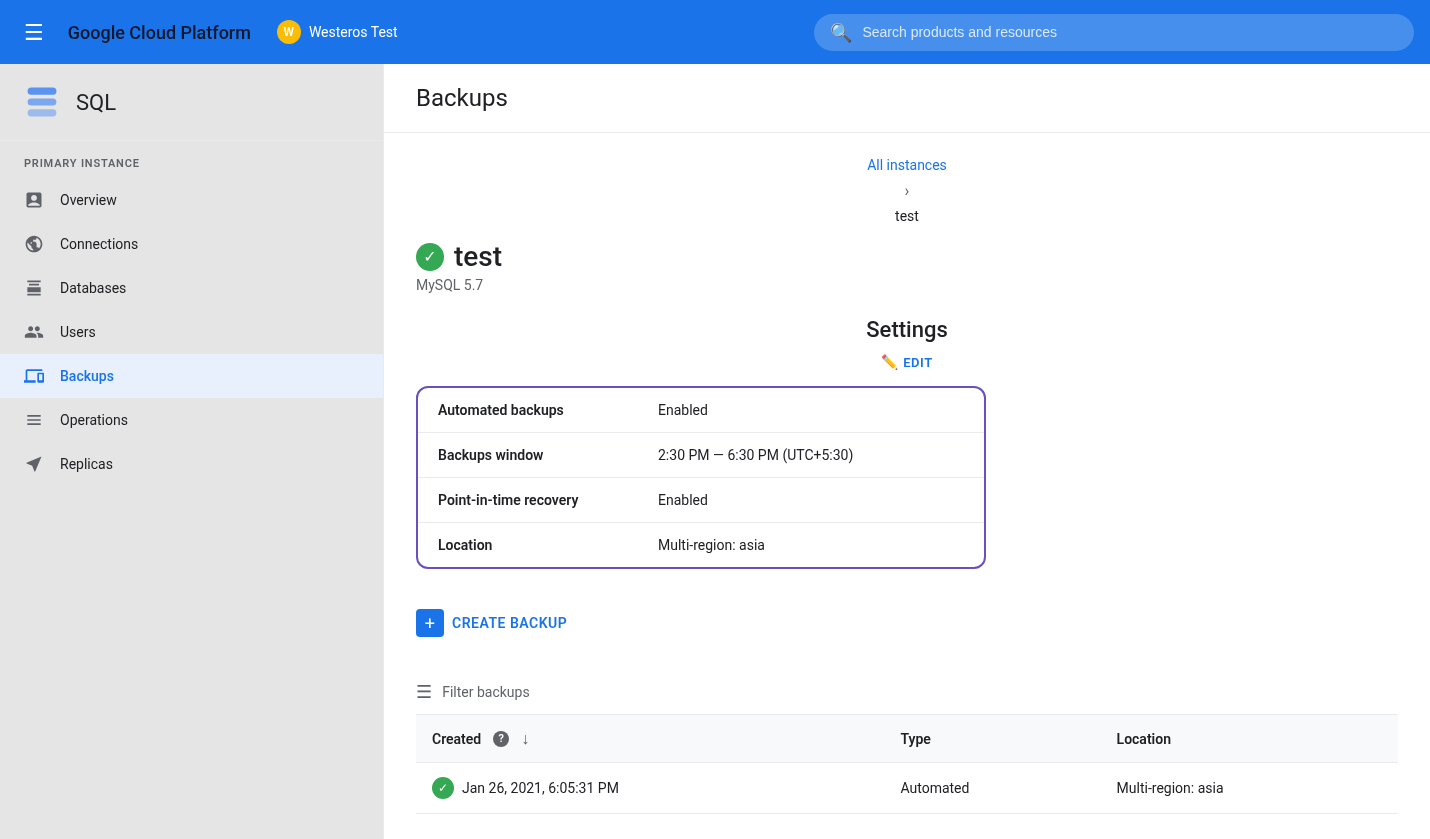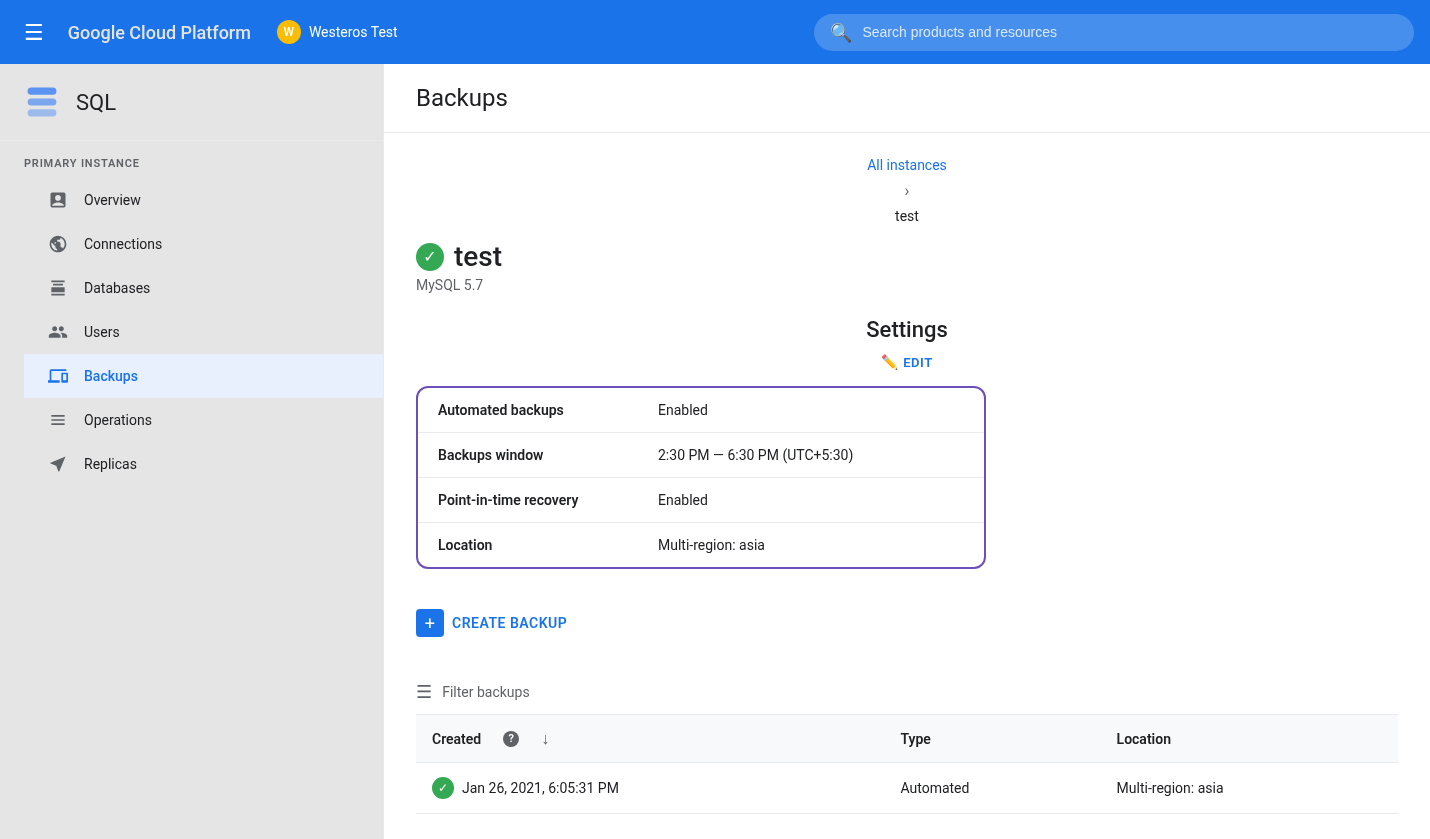--- a/index.html
+++ b/index.html
@@ -17,21 +17,21 @@
       top: 0; left: 0; right: 0;
       z-index: 100;
     }
     .hamburger-icon {
       color: #fff;
       font-size: 22px;
       cursor: pointer;
       padding: 8px;
     }
     .app-title {
-      color: #e5e5e5;
+      color: #0f172a;
       font-size: 18px;
       font-weight: 500;
       white-space: nowrap;
     }
     .project-selector {
       display: flex;
       align-items: center;
       gap: 8px;
       color: #fff;
       font-size: 14px;
@@ -112,21 +112,20 @@
     .sidebar-item {
       display: flex;
       align-items: center;
       gap: 16px;
       padding: 12px 24px;
       cursor: pointer;
       color: #202124;
       font-size: 14px;
       border-radius: 0;
       text-decoration: none;
-      margin-left: 24px;
     }
     .sidebar-item.active {
       background: #e8f0fe;
       color: #1a73e8;
       font-weight: 500;
     }
     .sidebar-item-icon {
       width: 20px; height: 20px;
       display: flex; align-items: center; justify-content: center;
       color: #5f6368;
@@ -298,21 +297,21 @@
       font-size: 14px;
     }
     .backups-table td {
       padding: 14px 16px;
       border-bottom: 1px solid #e8eaed;
       color: #202124;
     }
     .th-created {
       display: flex;
       align-items: center;
-      gap: 22px;
+      gap: 12px;
     }
     .info-icon {
       width: 16px; height: 16px;
       background: #5f6368;
       border-radius: 50%;
       display: inline-flex; align-items: center; justify-content: center;
       color: #fff;
       font-size: 11px;
       cursor: pointer;
       vertical-align: middle;

